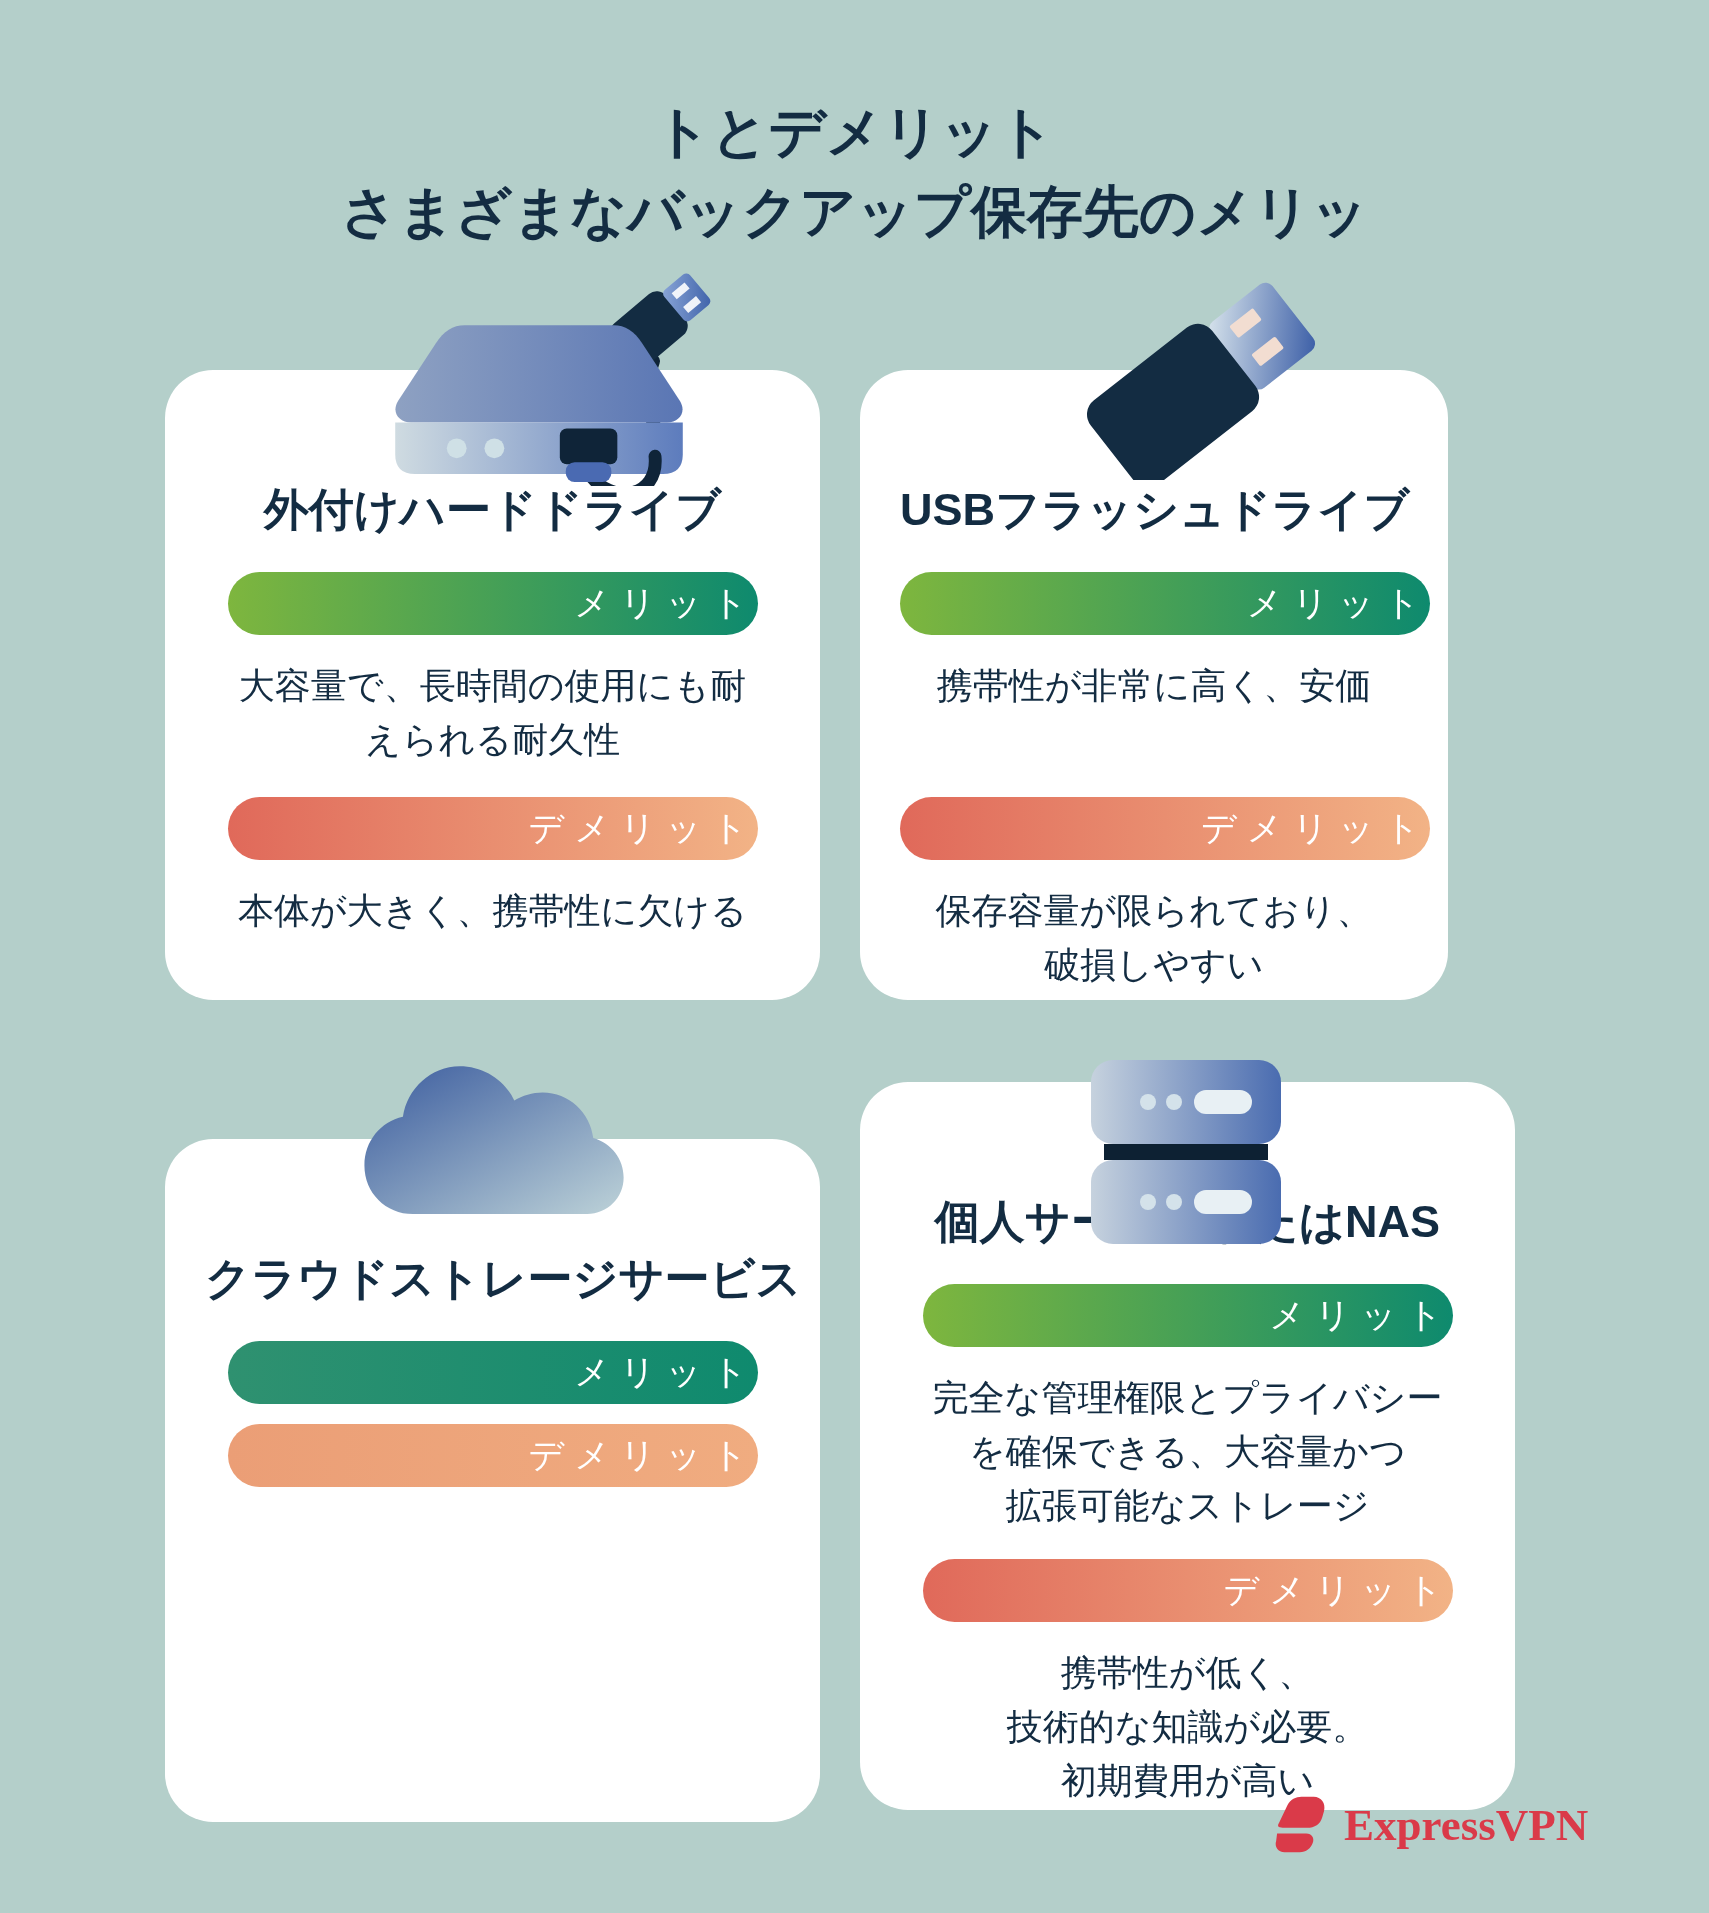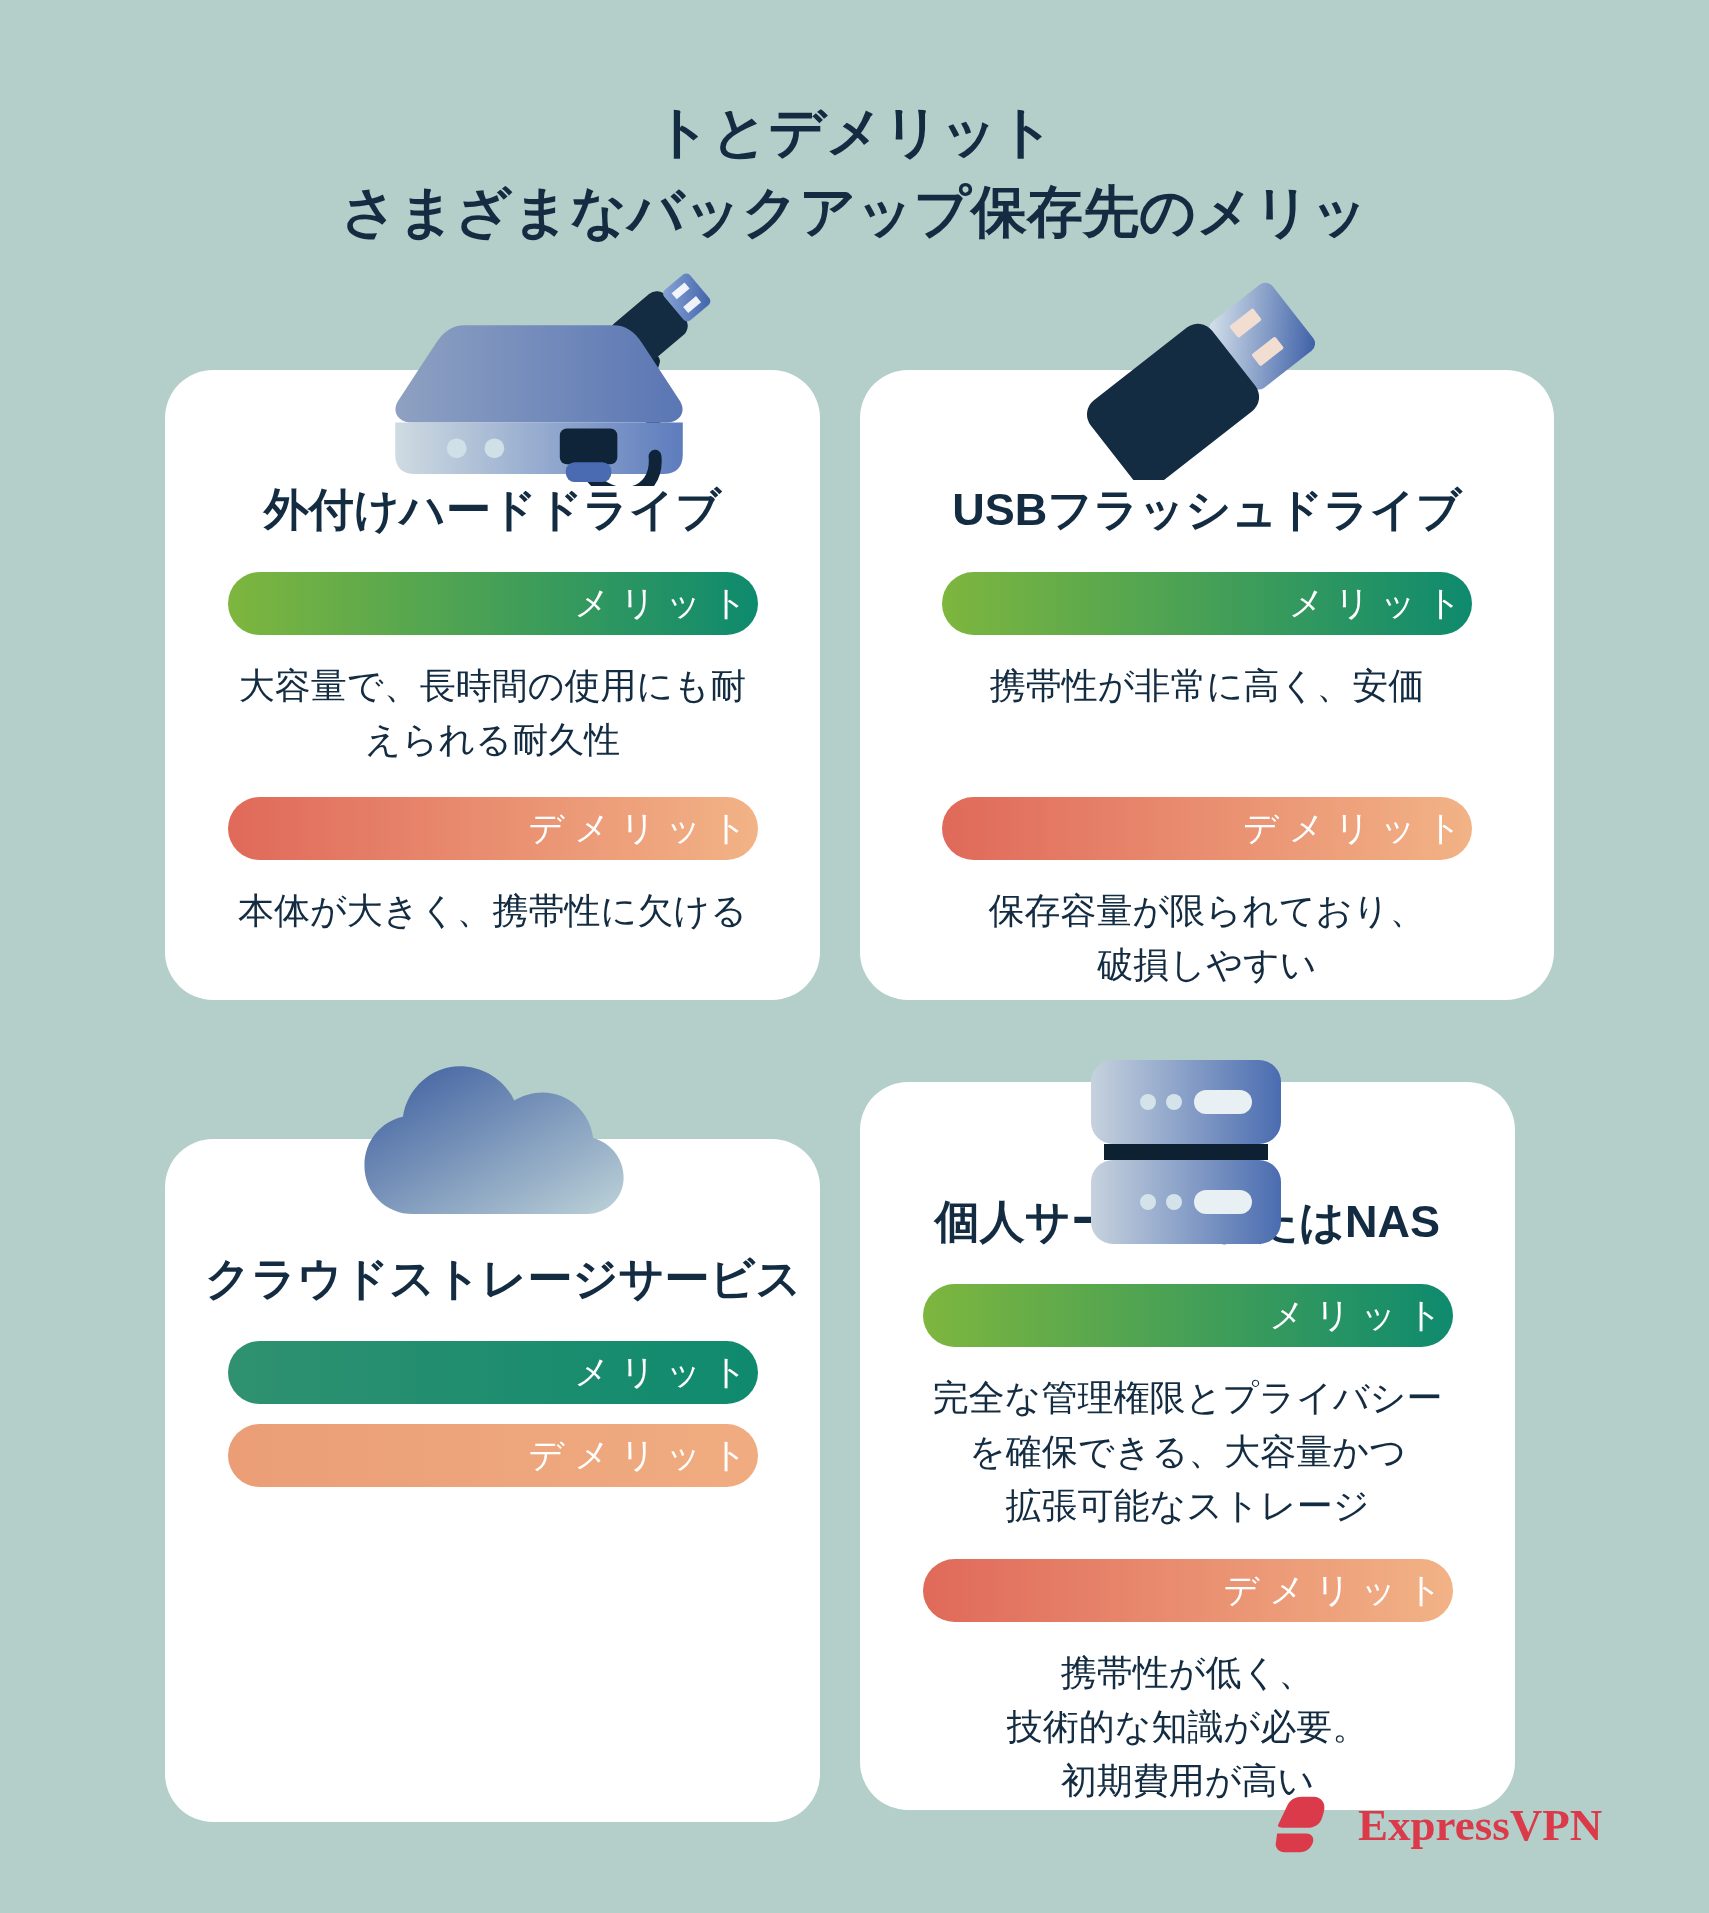--- a/index.html
+++ b/index.html
@@ -25,21 +25,21 @@
 
   .card {
     position: absolute;
     background: #ffffff;
     border-radius: 48px;
     box-sizing: border-box;
     padding: 112px 40px 0;
     text-align: center;
   }
   .card-1 { left: 165px; top: 370px;  width: 655px; height: 630px; }
-  .card-2 { left: 860px; top: 370px;  width: 694px; height: 630px; }
+  .card-2 { left: 860px; top: 370px;  width: 588px; height: 630px; }
   .card-3 { left: 165px; top: 1139px; width: 655px; height: 683px; }
   .card-4 { left: 860px; top: 1082px; width: 655px; height: 728px; }
 
   .card-title {
     font-size: 45px;
     font-weight: 600;
     color: #132c42;
     height: 56px;
     line-height: 56px;
     white-space: nowrap;
@@ -80,21 +80,21 @@
   .icon-cloud  { left: 340px;  top: 1054px; }
   .icon-server { left: 1086px; top: 1058px; }
 
   .brand {
     position: absolute;
     left: 1262px;
     top: 1790px;
     height: 70px;
     display: flex;
     align-items: center;
-    gap: 32px;
+    gap: 18px;
   }
   .brand-text {
     font-family: "Liberation Serif", "DejaVu Serif", serif;
     font-size: 45px;
     font-weight: 700;
     color: #da3a49;
     letter-spacing: 0px;
   }
 </style>
 </head>

